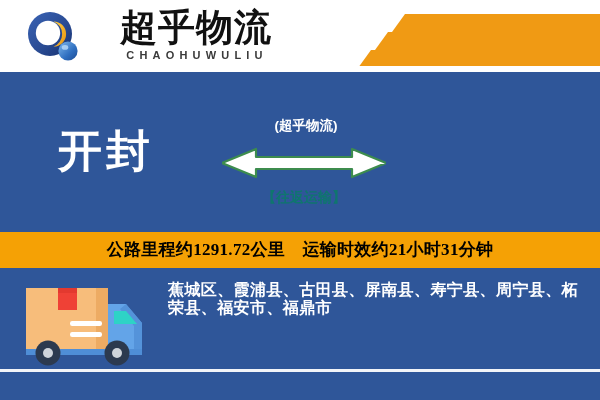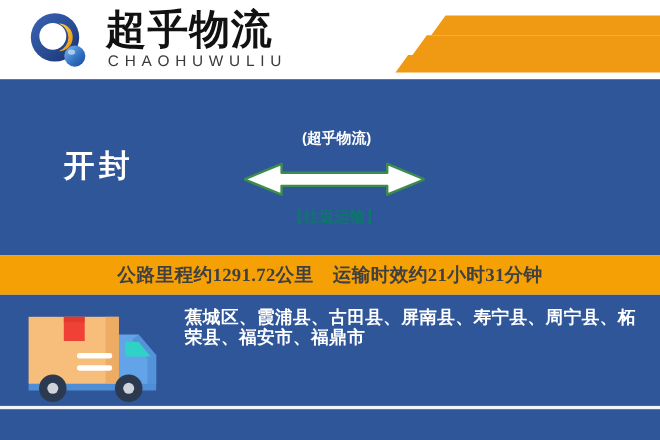--- a/index.html
+++ b/index.html
@@ -16,20 +16,21 @@
     font-family: "Liberation Serif", "DejaVu Serif", serif;
     user-select: none;
   }
 
   
   .header {
     position: absolute;
     left: 0; top: 0;
     width: 600px; height: 72px;
     background: #ffffff;
+    text-align: center;
   }
   .logo-mark {
     position: absolute;
     left: 26px; top: 9px;
     width: 56px; height: 56px;
   }
   .logo-text-wrap {
     position: absolute;
     left: 96px; top: 8px;
     width: 200px; height: 58px;
@@ -38,22 +39,22 @@
     font-family: "Liberation Serif", "DejaVu Serif", serif;
     font-weight: bold;
     font-size: 37px;
     line-height: 40px;
     color: #111111;
     letter-spacing: 1px;
     white-space: nowrap;
   }
   .logo-en {
     font-family: "Liberation Sans", "DejaVu Sans", sans-serif;
-    font-weight: normal;
-    font-size: 14px;
+    font-weight: bold;
+    font-size: 11px;
     line-height: 13px;
     color: #3a3a3a;
     letter-spacing: 5.2px;
     white-space: nowrap;
     margin-top: 1px;
     margin-left: 2px;
   }
   .stripes {
     position: absolute;
     left: 330px; top: 6px;
@@ -65,21 +66,21 @@
     position: absolute;
     left: 0; top: 72px;
     width: 600px; height: 160px;
     background: #2f5699;
   }
   .city {
     position: absolute;
     top: 126px;
     font-family: "Liberation Serif", "DejaVu Serif", serif;
     font-weight: bold;
-    font-size: 28px;
+    font-size: 44px;
     line-height: 52px;
     color: #ffffff;
     letter-spacing: 4px;
     white-space: nowrap;
   }
   .city-origin { left: 58px; }
   .city-dest   { left: 388px; }
 
   .route-note {
     position: absolute;
@@ -119,21 +120,21 @@
     background: #f5a105;
     display: flex;
     align-items: center;
     justify-content: center;
   }
   .orange-bar-text {
     font-family: "Liberation Serif", "DejaVu Serif", serif;
     font-weight: bold;
     font-size: 17px;
     line-height: 20px;
-    color: #404040;
+    color: #000000;
     white-space: nowrap;
     letter-spacing: 0.3px;
   }
   .bar-sep-top {
     position: absolute;
     left: 0; top: 230px;
     width: 600px; height: 2px;
     background: #2f5699;
   }
   .bar-sep-bottom {

